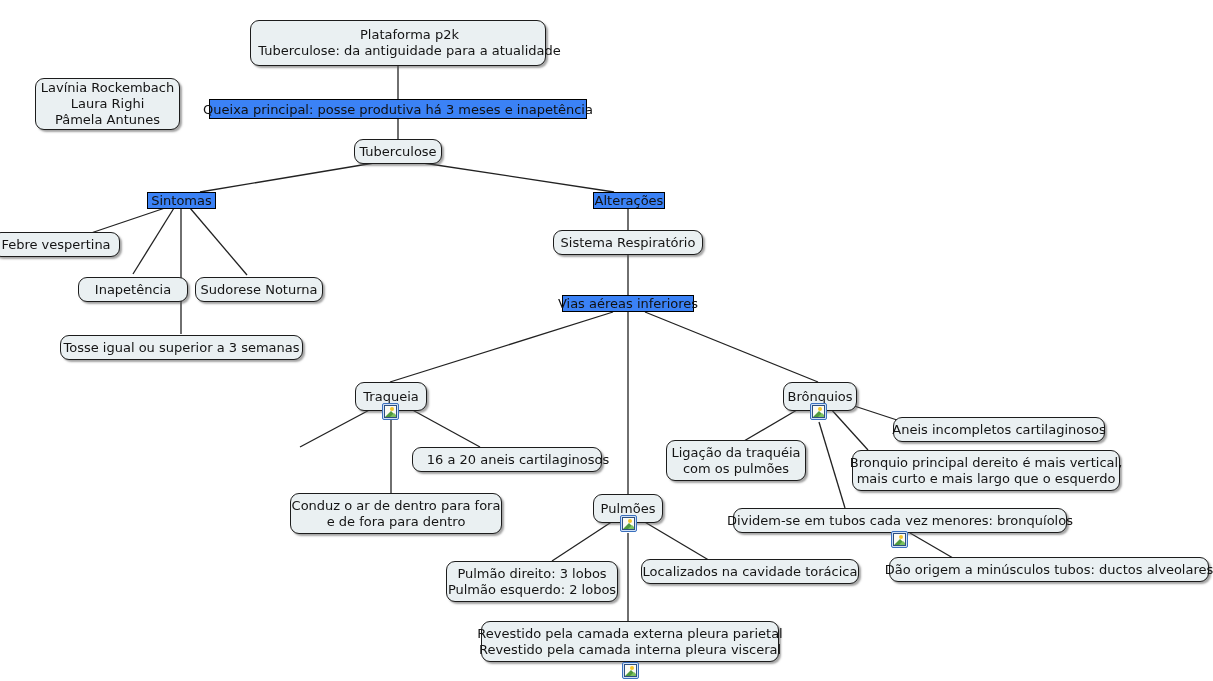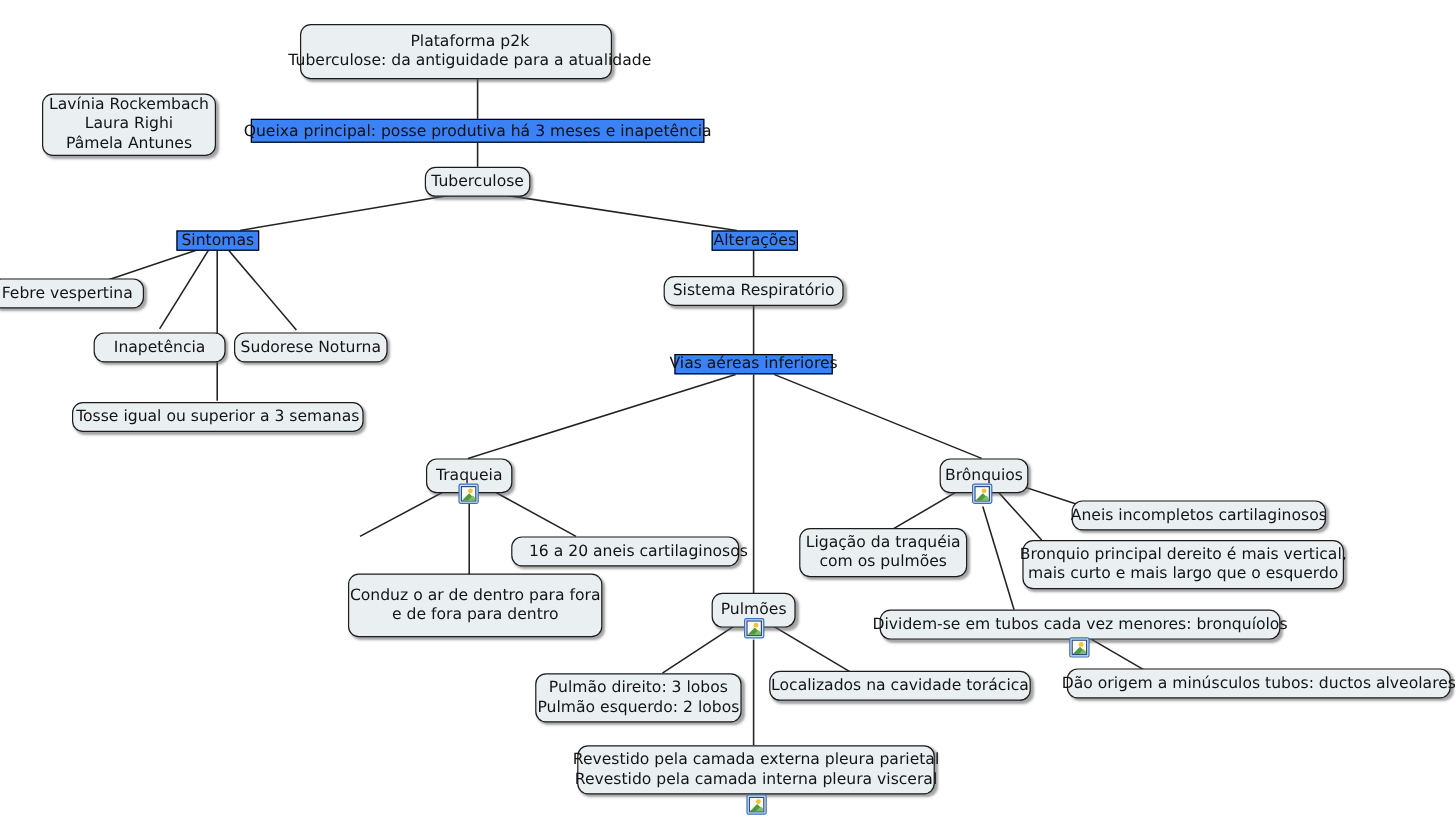--- a/index.html
+++ b/index.html
@@ -156,21 +156,21 @@
       <line x1="819" y1="422" x2="845" y2="508"></line>
 
       <line x1="910" y1="533" x2="953" y2="558"></line>
 
       <line x1="613" y1="521" x2="552" y2="561"></line>
       <line x1="643" y1="521" x2="712" y2="562"></line>
       <line x1="628" y1="533" x2="628" y2="621"></line>
     </g>
   </svg>
 
-  <div class="node" style="left:250px; top:20px; width:260px; height:46px;padding-left:32px;">Plataforma p2k
+  <div class="node" style="left:250px; top:20px; width:296px; height:46px;padding-left:32px;">Plataforma p2k
 Tuberculose: da antiguidade para a atualidade</div>
 
   <div class="node" style="left:35px; top:78px; width:145px; height:52px;">Lavínia Rockembach
 Laura Righi
 Pâmela Antunes</div>
 
   <div class="link-label" style="left:209px; top:99px; width:378px; height:20px;">Queixa principal: posse produtiva há 3 meses e inapetência</div>
 
   <div class="node" style="left:354px; top:139px; width:88px; height:25px;">Tuberculose</div>
 
@@ -193,23 +193,23 @@
   <div class="node" style="left:355px; top:382px; width:72px; height:29px;">Traqueia</div>
   <div class="res-icon" style="left:382px; top:403px;">
     <div class="pic">
       <div class="sun"></div>
       <div class="hill"></div>
       <div class="hill2"></div>
     </div>
   </div>
 
 
-  <div class="node" style="left:426px; top:447px; width:190px; height:25px;padding-left:31px;">16 a 20 aneis cartilaginosos</div>
-
-  <div class="node" style="left:290px; top:478px; width:212px; height:53px;">Conduz o ar de dentro para fora
+  <div class="node" style="left:412px; top:447px; width:190px; height:25px;padding-left:31px;">16 a 20 aneis cartilaginosos</div>
+
+  <div class="node" style="left:290px; top:493px; width:212px; height:41px;">Conduz o ar de dentro para fora
 e de fora para dentro</div>
 
   <div class="node" style="left:783px; top:382px; width:74px; height:29px;">Brônquios</div>
   <div class="res-icon" style="left:810px; top:403px;">
     <div class="pic">
       <div class="sun"></div>
       <div class="hill"></div>
       <div class="hill2"></div>
     </div>
   </div>

